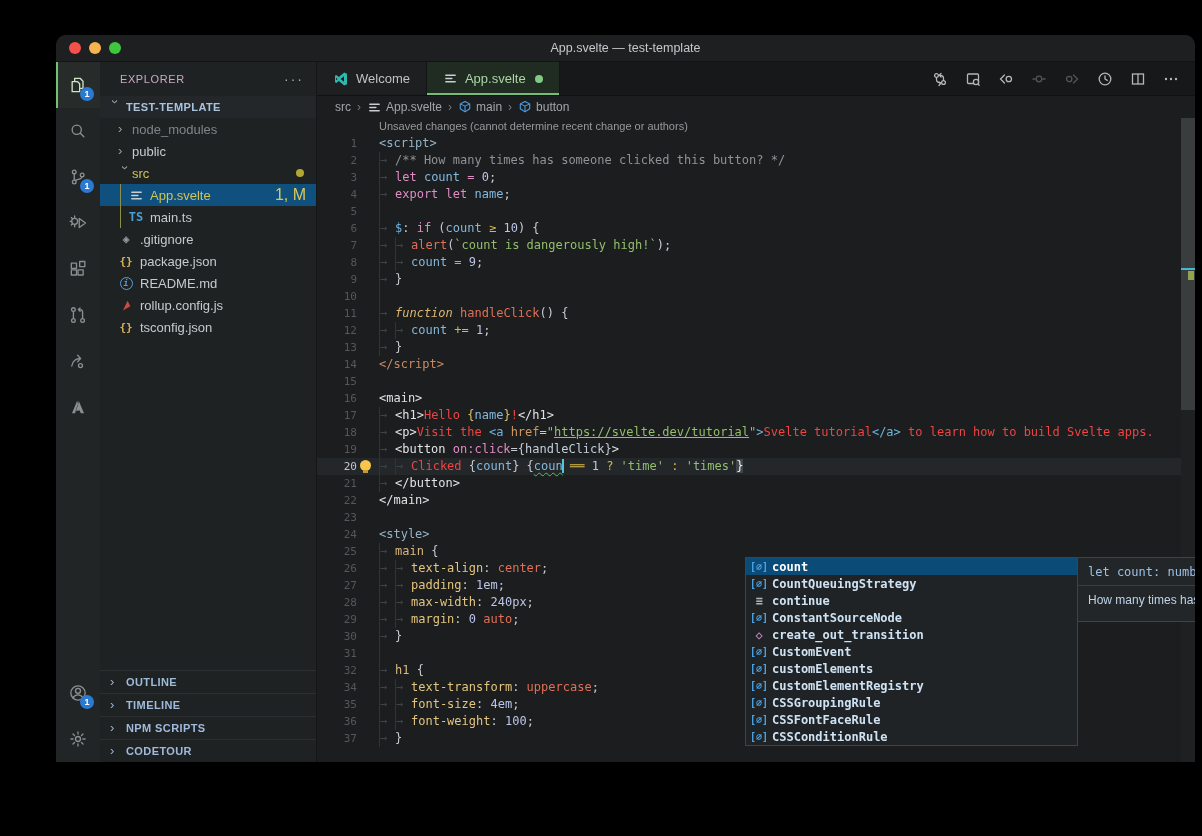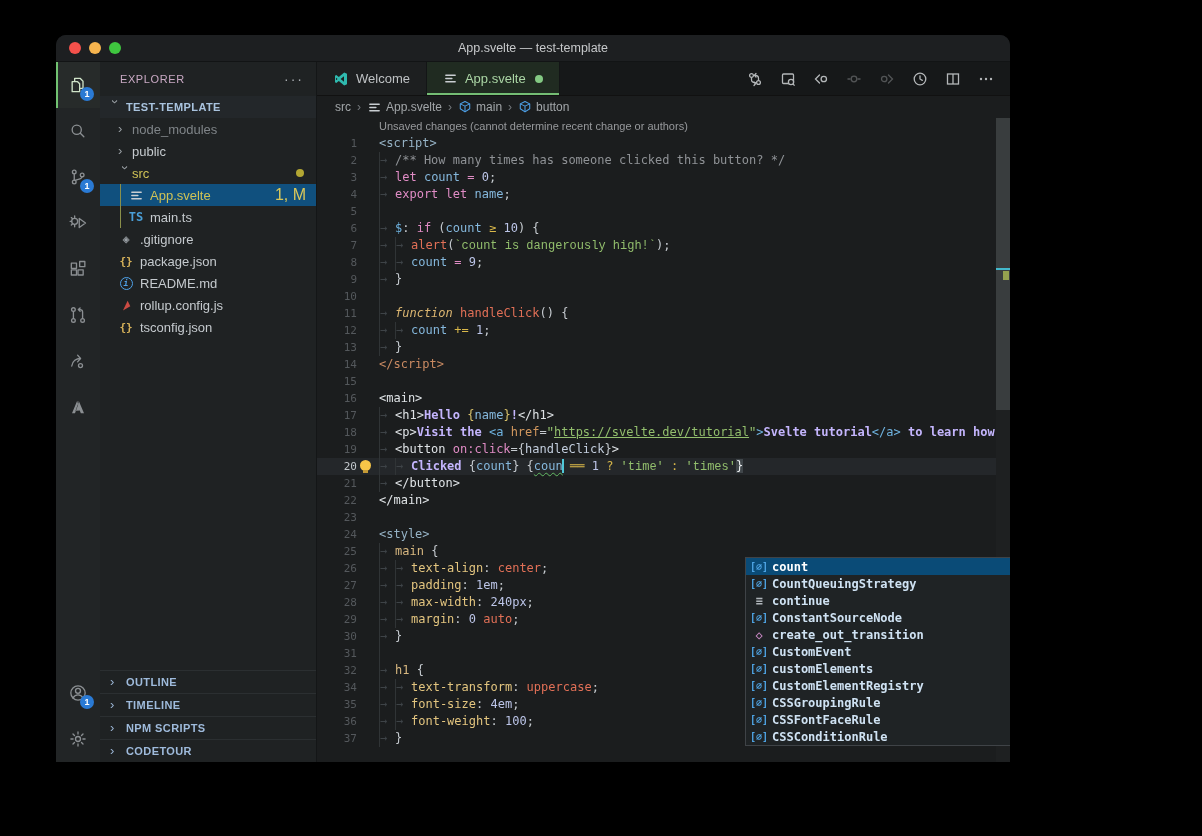--- a/index.html
+++ b/index.html
@@ -1,17 +1,17 @@
 <!DOCTYPE html>
 <html><head>
 <meta charset="utf-8">
 <style>
   html,body{margin:0;padding:0;background:#000;width:1202px;height:836px;overflow:hidden;
     font-family:"Liberation Sans",sans-serif;-webkit-font-smoothing:antialiased;}
-  .window{position:absolute;left:56px;top:35px;width:954px;height:727px;background:#1b1d1e;
+  .window{position:absolute;left:56px;top:35px;width:1139px;height:727px;background:#1b1d1e;
     border-radius:10px 10px 0 0;overflow:hidden;}
   
   .titlebar{height:26px;background:#1d1f21;border-bottom:1px solid #121415;position:relative;
     display:flex;align-items:center;justify-content:center;}
   .titlebar .wtitle{font-size:12.5px;color:#c6c8ca;}
   .lights{position:absolute;left:13px;top:7px;display:flex;gap:8px;}
   .light{width:12px;height:12px;border-radius:50%;}
   .light.red{background:#f4514b;}.light.yellow{background:#f6b44e;}.light.green{background:#3fc63f;}
   
   .main{display:flex;height:700px;}
@@ -79,26 +79,26 @@
   .code-line.current{background:#24272a;}
   .ln{width:40px;flex:none;text-align:right;color:#54585c;font-size:11px;}
   .code-line.current .ln{color:#c3c8cc;}
   .gut{width:22px;flex:none;position:relative;}
   .bulb{position:absolute;left:3px;top:2px;width:11px;height:11px;border-radius:50%;background:#f7c648;}
   .bulb::after{content:"";position:absolute;left:3px;bottom:-2px;width:5px;height:3px;background:#c49a36;}
   .code-text{white-space:pre;flex:none;color:#c6cbd0;}
   .tk-ind{display:inline-block;width:15px;height:17px;vertical-align:top;color:#3e4347;
     border-left:1px solid #303436;overflow:hidden;}
   .tk-pln{color:#c6cbd0;}
-  .tk-txt{color:#c4b5fd;font-weight:bold;}
+  .tk-txt{color:#ef4444;font-weight:normal;}
   .tk-kw{color:#e08cc5;}
   .tk-var{color:#85b8dd;}
   .tk-var2{color:#c3cede;}
   .tk-num{color:#bcc5e8;}
-  .tk-str{color:#93bf6d;font-family:Liberation Mono, monospace;}
+  .tk-str{color:#93bf6d;}
   .tk-strl{color:#93bf6d;text-decoration:underline;}
   .tk-cmt{color:#8f9296;}
   .tk-fn{color:#e27057;}
   .tk-fnkw{color:#dcb671;font-style:italic;}
   .tk-opy{color:#d9b84a;}
   .tk-dollar{color:#6fb3e0;}
   .tk-tagw{color:#dfe3e6;}
   .tk-tagb{color:#96b3c6;}
   .tk-tagc{color:#c98a62;}
   .tk-taga{color:#6fb3e0;}

